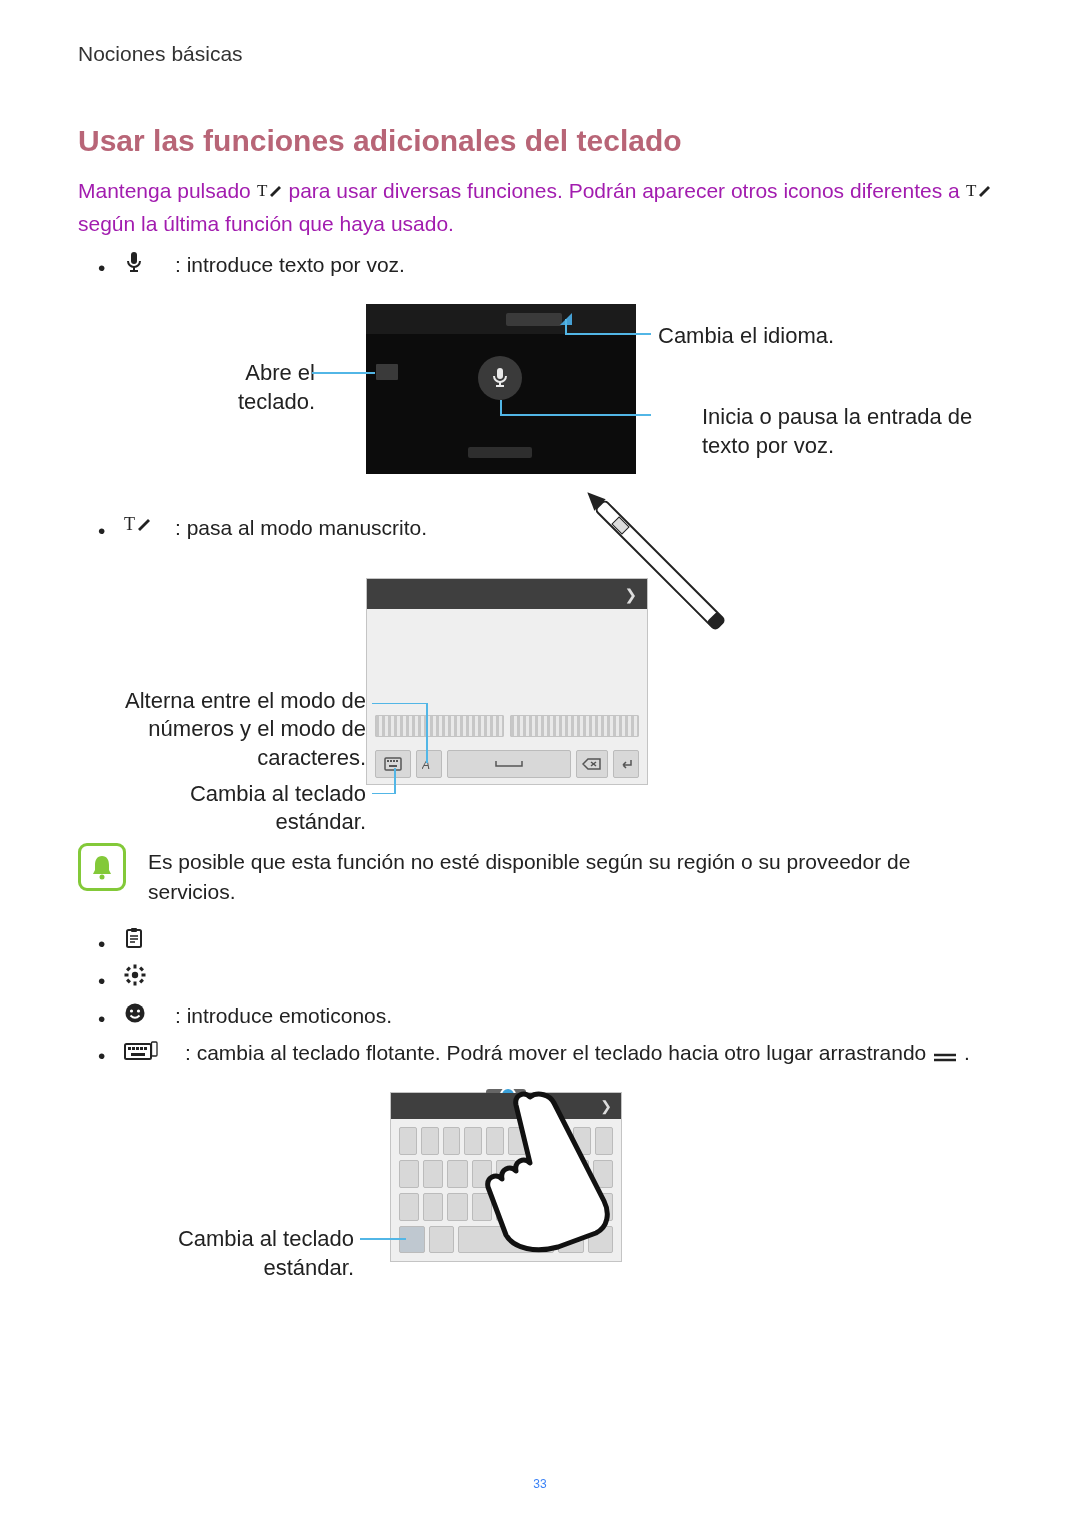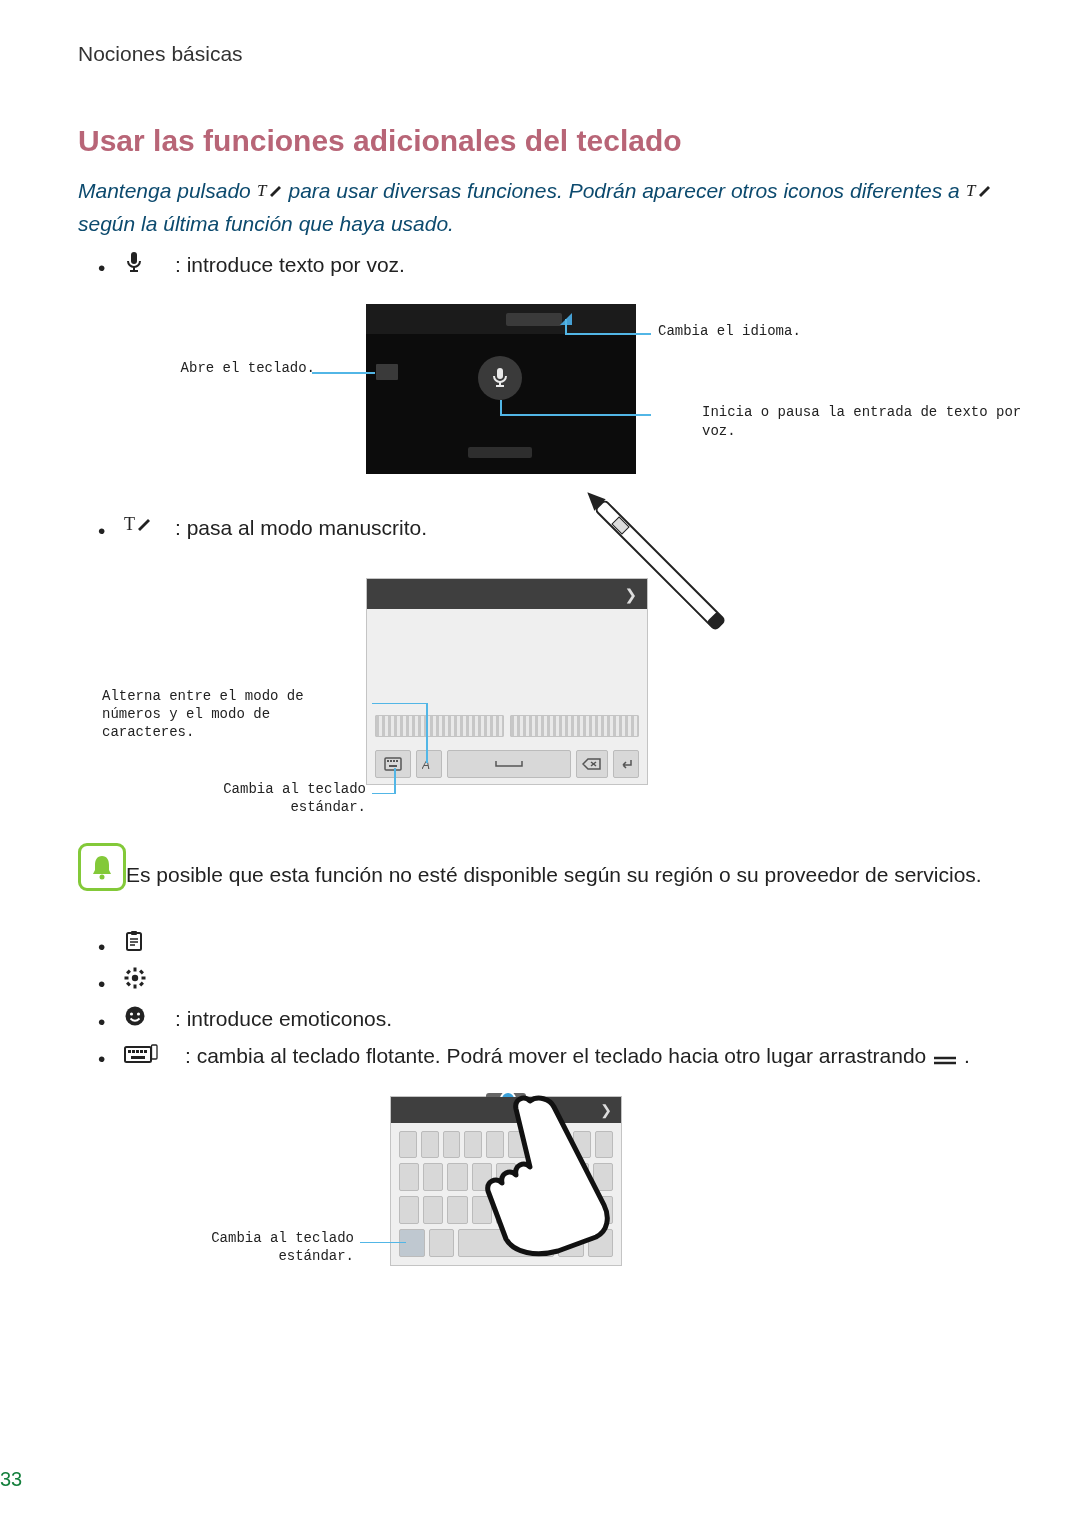--- a/index.html
+++ b/index.html
@@ -27,23 +27,22 @@
   }
   .h2 {
     font-size: 30px;
     font-weight: 700;
     color: #b86577;
     margin-bottom: 18px;
   }
   .para {
     font-size: 21px;
     line-height: 1.45;
-    color: #0c4a6e;
+    color: #a21caf;
     margin-bottom: 10px;
-    font-style: italic;
   }
   .bullet-row {
     display: flex;
     align-items: flex-start;
     margin: 4px 0 4px 20px;
     font-size: 21px;
     line-height: 1.45;
   }
   .bullet-dot {
     width: 26px;
@@ -131,24 +130,23 @@
     width: 64px;
     height: 11px;
     background: #2e2e2e;
     border-radius: 2px;
   }
   
   .v-line { position: absolute; background: #52b6e6; }
   .h-line { position: absolute; background: #52b6e6; }
   .label {
     position: absolute;
-    font-size: 14px;
+    font-size: 22px;
     color: #222;
     line-height: 1.3;
-    font-family: Liberation Mono, monospace;
   }
   
   .hand-fig {
     height: 260px;
   }
   .hand-screen {
     position: absolute;
     left: 288px;
     top: 15px;
     width: 280px;
@@ -212,22 +210,23 @@
   .tb-d { width: 24px; }
   .pen {
     position: absolute;
     left: 480px;
     top: -12px;
     transform: rotate(45deg);
   }
   
   .note-row {
     display: flex;
-    align-items: flex-end;
-    margin: 10px 0 38px 0;
+    align-items: flex-start;
+    gap: 22px;
+    margin: 10px 0 18px 0;
   }
   .note-icon {
     width: 42px;
     height: 42px;
     border: 3px solid #83c939;
     border-radius: 9px;
     display: flex;
     align-items: center;
     justify-content: center;
     flex: none;
@@ -299,22 +298,23 @@
   .key.wide3 { flex: 4; }
   .hand {
     position: absolute;
     left: 402px;
     top: -2px;
   }
   .page-num {
     position: absolute;
     bottom: 36px;
     left: 0; right: 0;
-    font-size: 20px;
-    color: #15803d;
+    text-align: center;
+    font-size: 12px;
+    color: #3b82f6;
   }
 </style>
 </head>
 <body>
 
 <div class="page">
 
   <div class="header">Nociones básicas</div>
 
   <div class="h2">Usar las funciones adicionales del teclado</div>
@@ -436,21 +436,21 @@
       </div>
     </div>
 
     <svg class="pen" width="200" height="24" viewBox="0 0 200 24">
       <polygon points="0,12 18,4 18,20" fill="#222"></polygon>
       <rect x="18" y="5" width="170" height="14" rx="4" fill="#fff" stroke="#222" stroke-width="2"></rect>
       <rect x="176" y="5" width="12" height="14" rx="3" fill="#222"></rect>
       <rect x="40" y="7" width="14" height="10" fill="#ddd" stroke="#222"></rect>
     </svg>
 
-    <div class="label" style="left:24px;top:124px;width:264px;text-align:left;">Alterna entre el modo de números y el modo de caracteres.</div>
+    <div class="label" style="left:24px;top:124px;width:264px;text-align:right;">Alterna entre el modo de números y el modo de caracteres.</div>
     <div class="h-line" style="left:294px;top:140px;width:54px;height:1.5px;"></div>
     <div class="v-line" style="left:348px;top:140px;width:1.5px;height:60px;"></div>
 
     <div class="label" style="left:62px;top:217px;width:226px;text-align:right;">Cambia al teclado estándar.</div>
     <div class="h-line" style="left:294px;top:230px;width:22px;height:1.5px;"></div>
     <div class="v-line" style="left:316px;top:205px;width:1.5px;height:26px;"></div>
   </div>
 
   <div class="note-row">
     <div class="note-icon">

